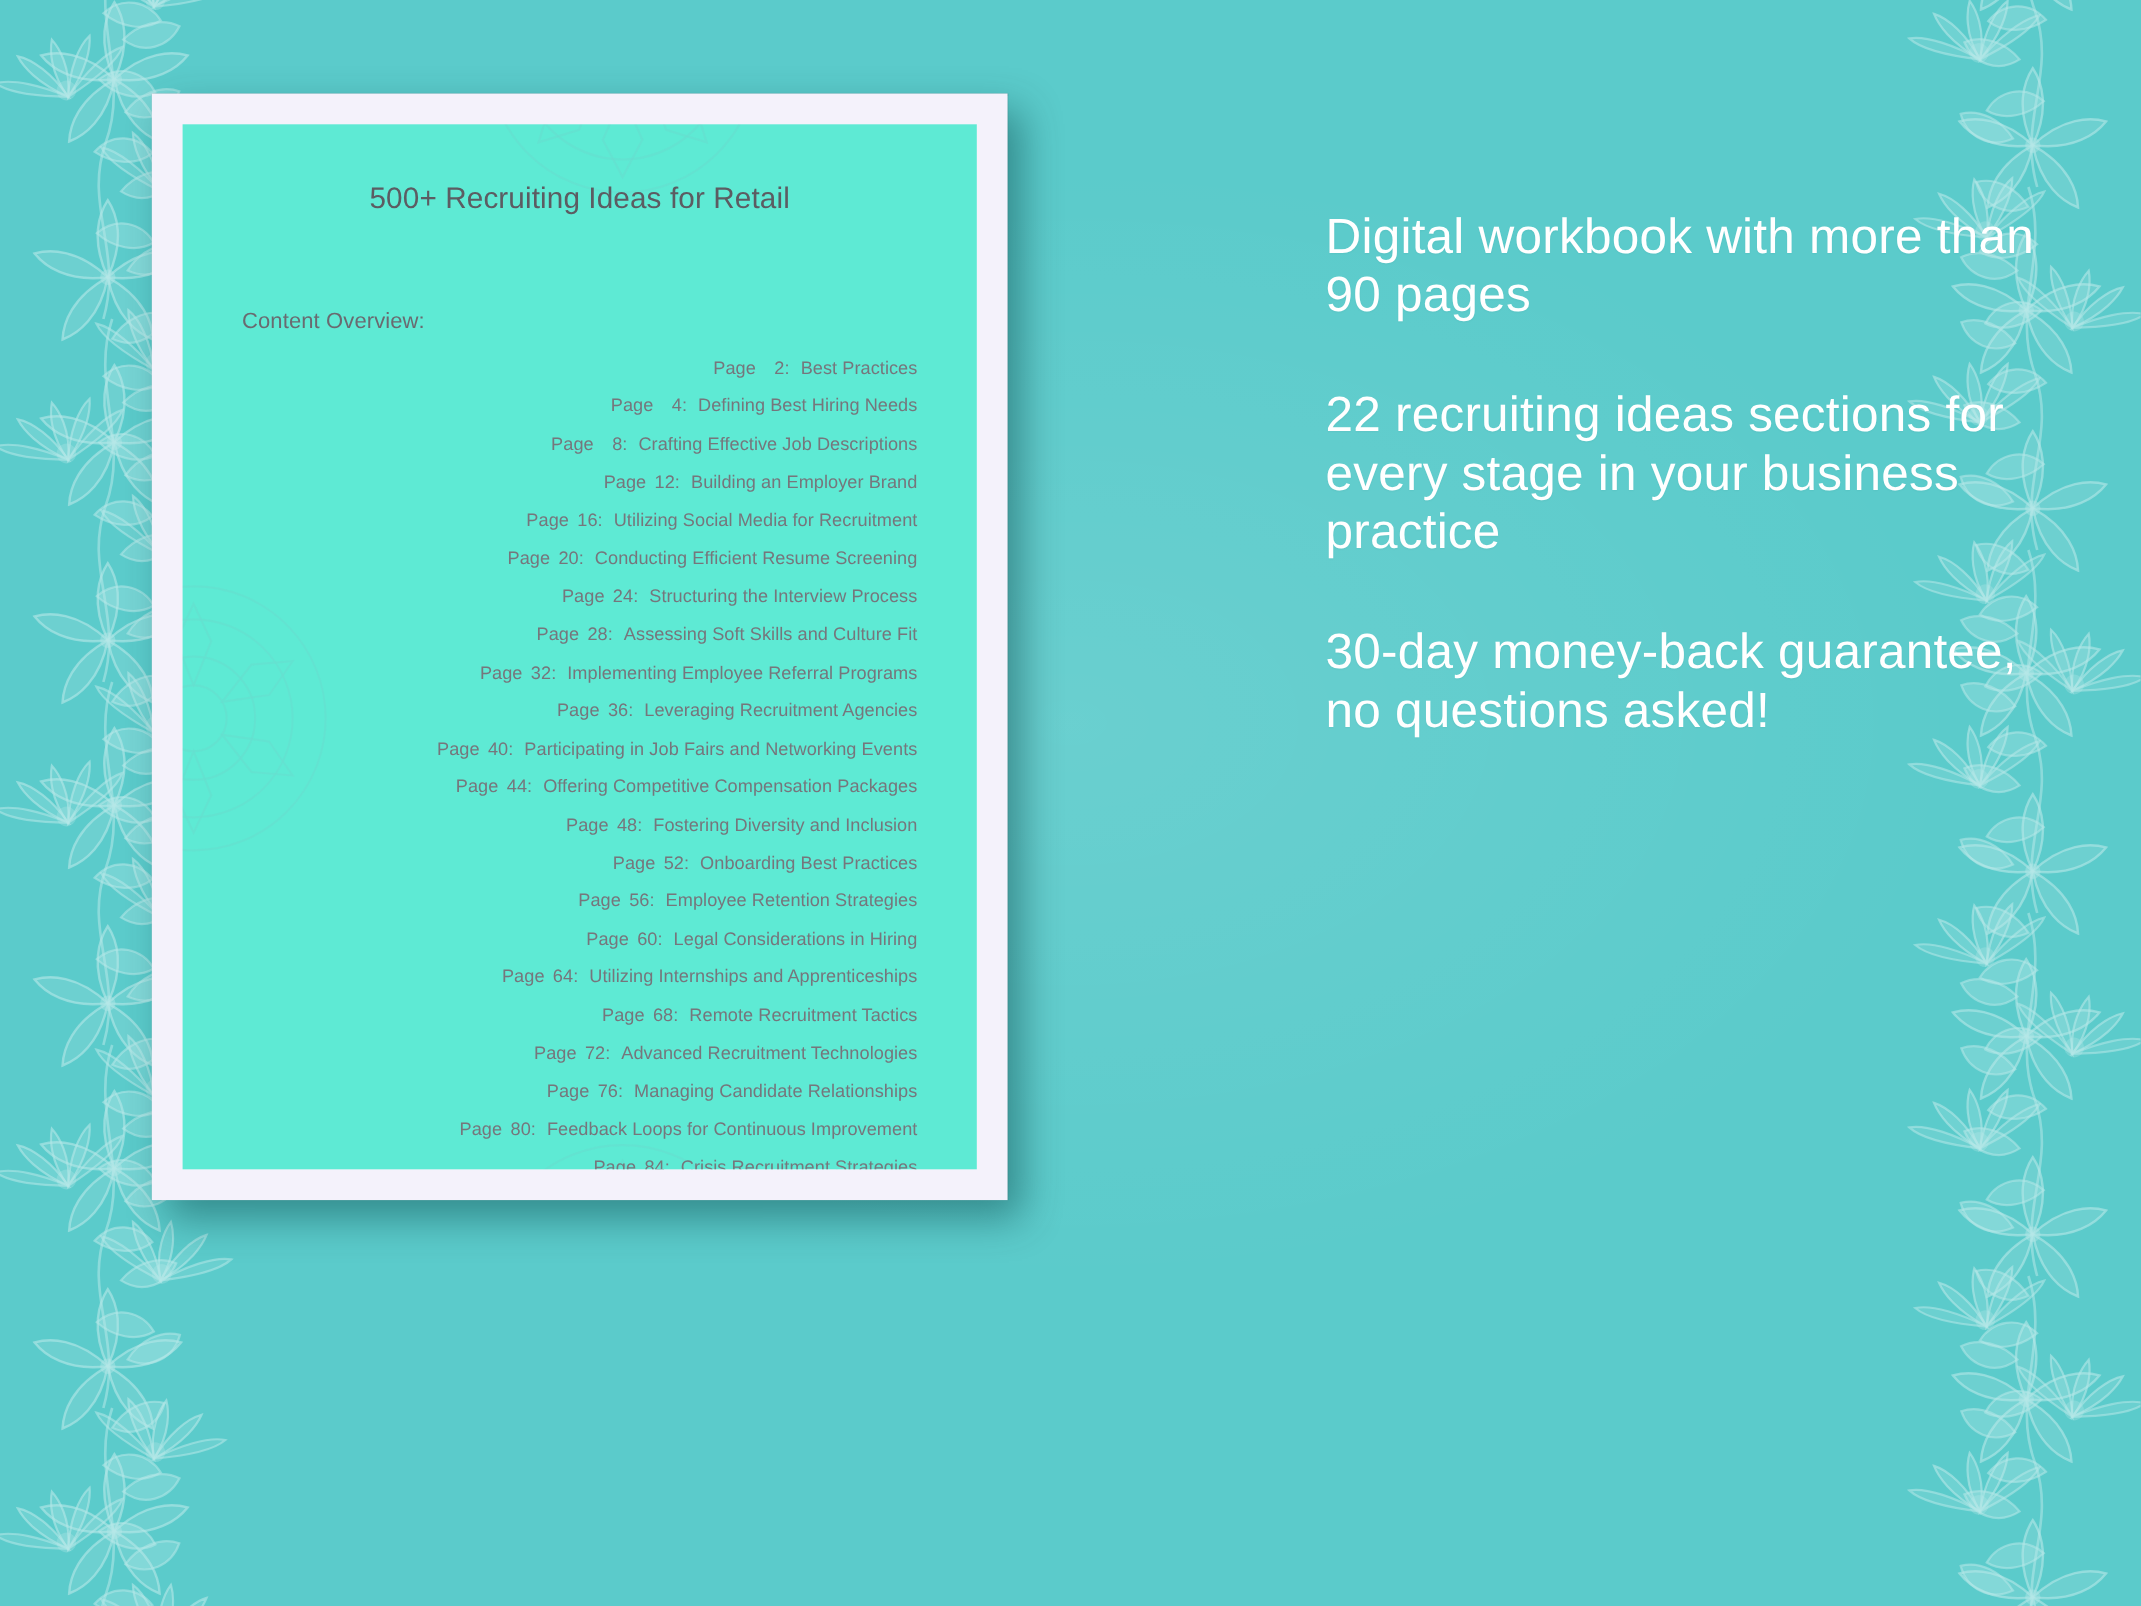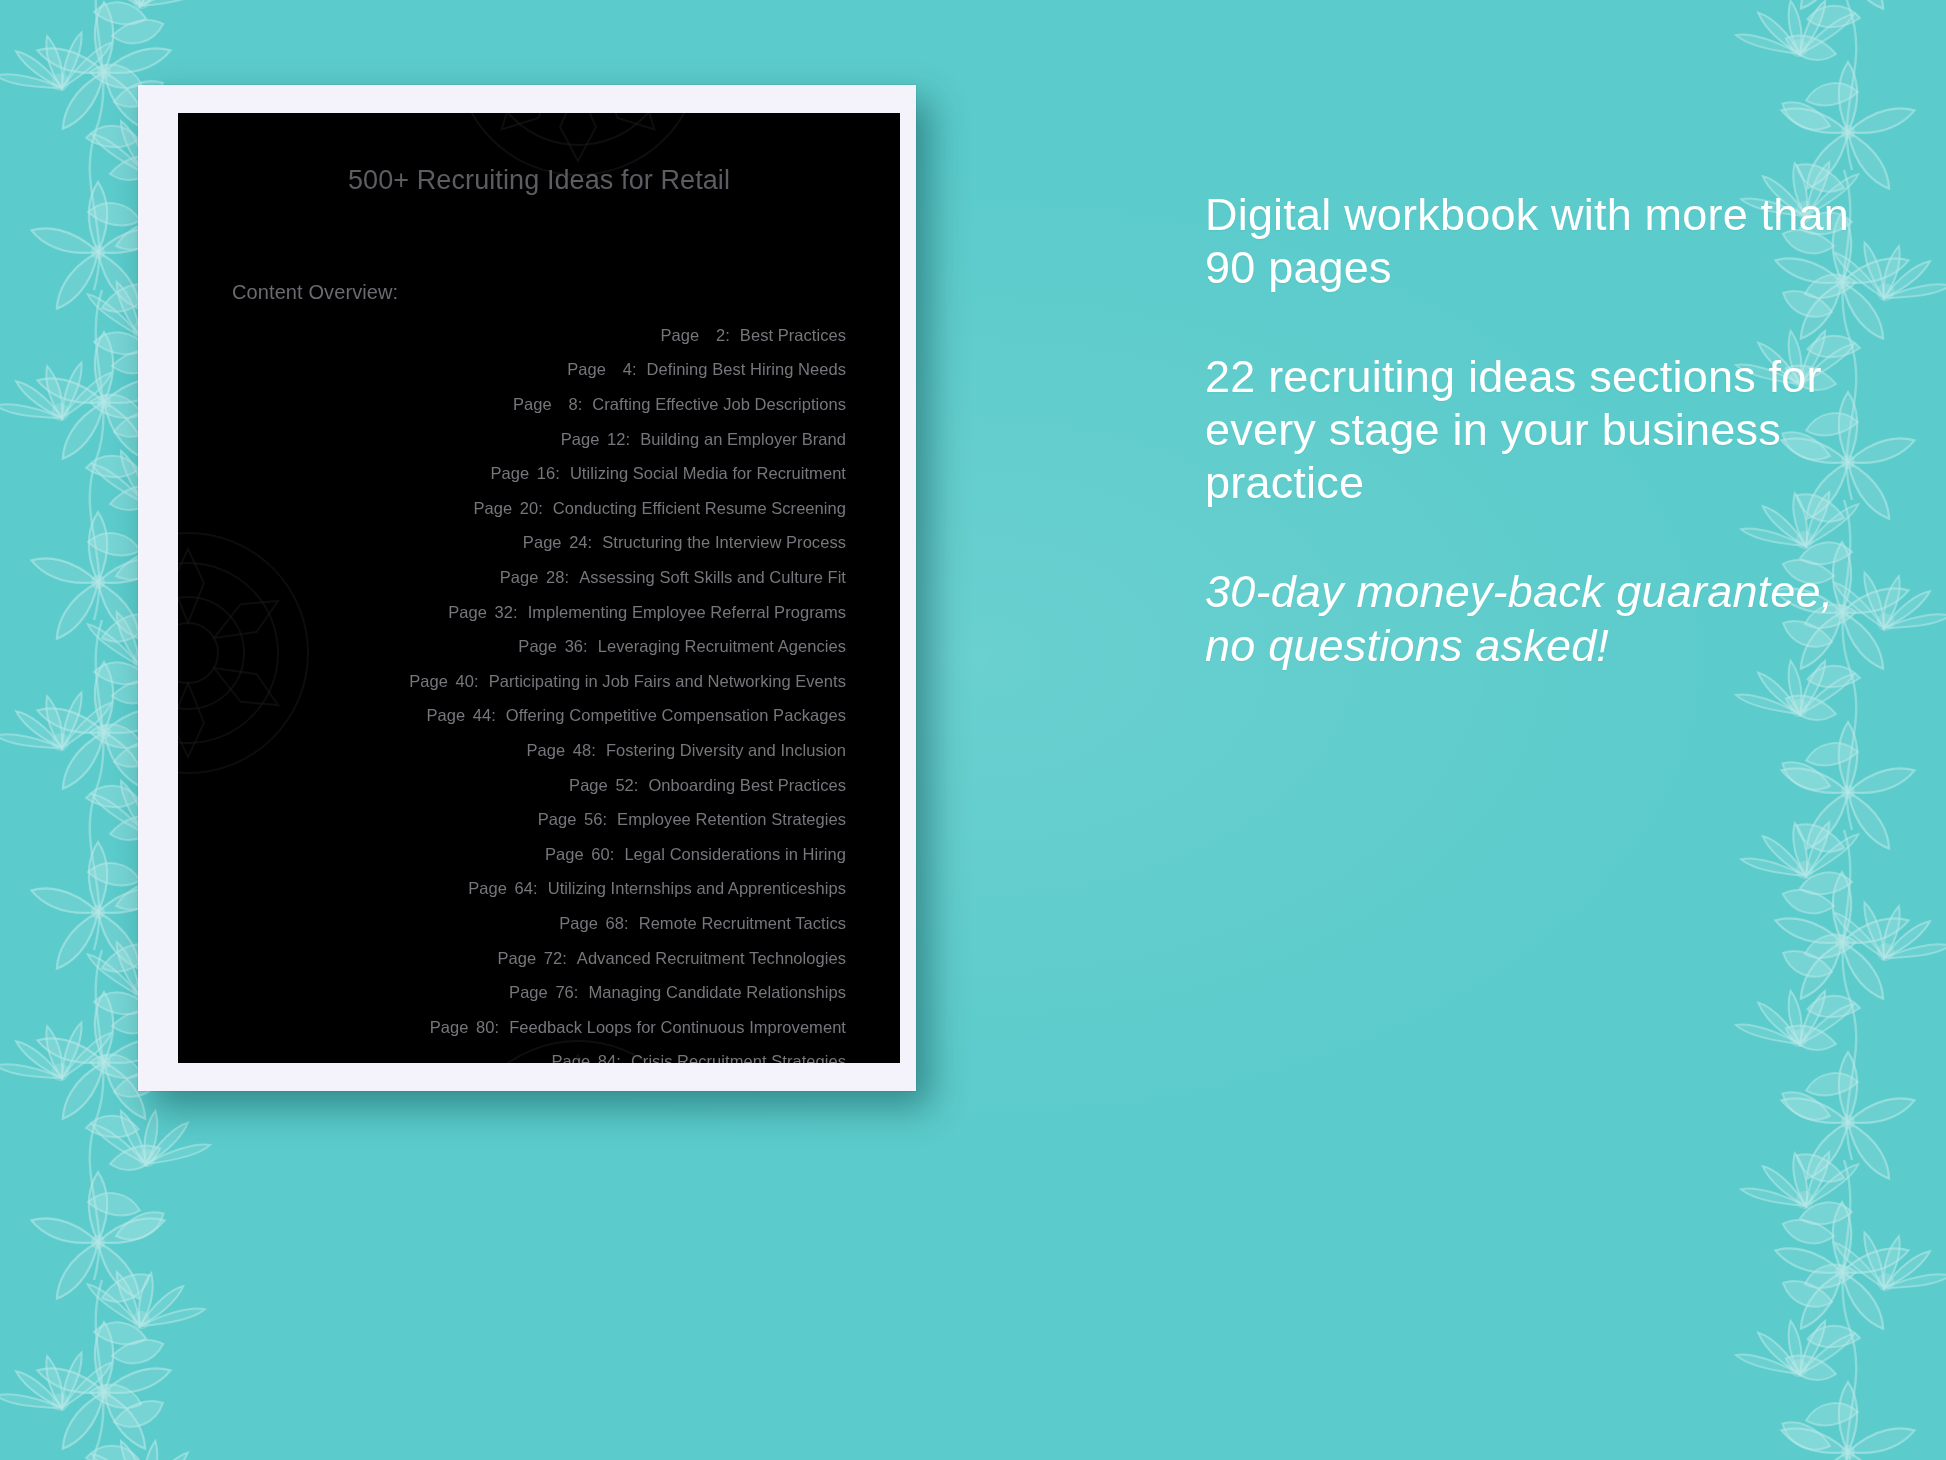--- a/index.html
+++ b/index.html
@@ -43,25 +43,25 @@
     top: 85px;
     width: 778px;
     height: 1006px;
     background: #f4f2fb;
     box-shadow: 14px 16px 34px rgba(0,60,62,0.45),
                 0 0 1px rgba(0,0,0,0.35);
   }
 
   .doc-page {
     position: absolute;
-    left: 40px;
+    left: 28px;
     top: 28px;
     width: 722px;
     height: 950px;
-    background: #000000;
+    background: #5eead4;
     overflow: hidden;
   }
 
   
   .watermark {
     position: absolute;
     width: 300px;
     height: 300px;
     opacity: 0.16;
     pointer-events: none;
@@ -137,21 +137,21 @@
 
   .bullet {
     color: #ffffff;
     font-size: 45px;
     line-height: 1.18;
     font-weight: 400;
     letter-spacing: 0.2px;
     margin-bottom: 56px;
     text-shadow: 0 1px 2px rgba(0,0,0,0.04);
   }
-  .bullet:last-child { margin-bottom: 0; font-style: italic; }
+  .bullet:last-child { margin-bottom: 0; }
 </style>
 </head>
 <body>
 
 <div class="floral-band left">
   <svg width="230" height="1560" viewBox="0 0 230 1560" xmlns="http://www.w3.org/2000/svg" aria-hidden="true">
     <defs>
       <g id="leaf-u">
         <path d="M0 0 C 18 -8 40 -6 52 8 C 36 22 12 20 0 0 Z" fill="#ffffff" fill-opacity="0.30" stroke="#ffffff" stroke-opacity="0.55" stroke-width="2"></path>
       </g>

